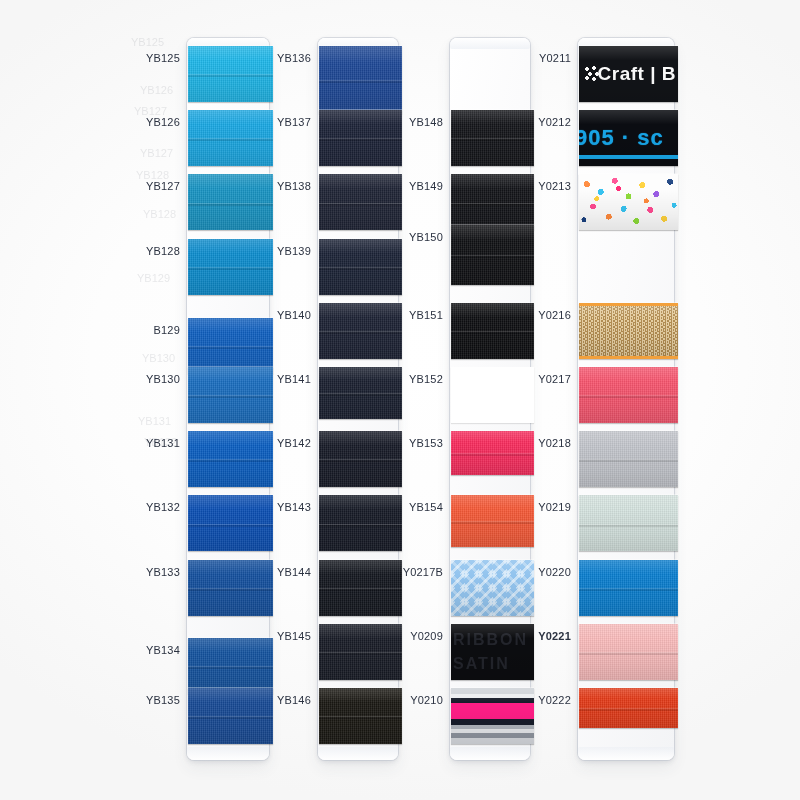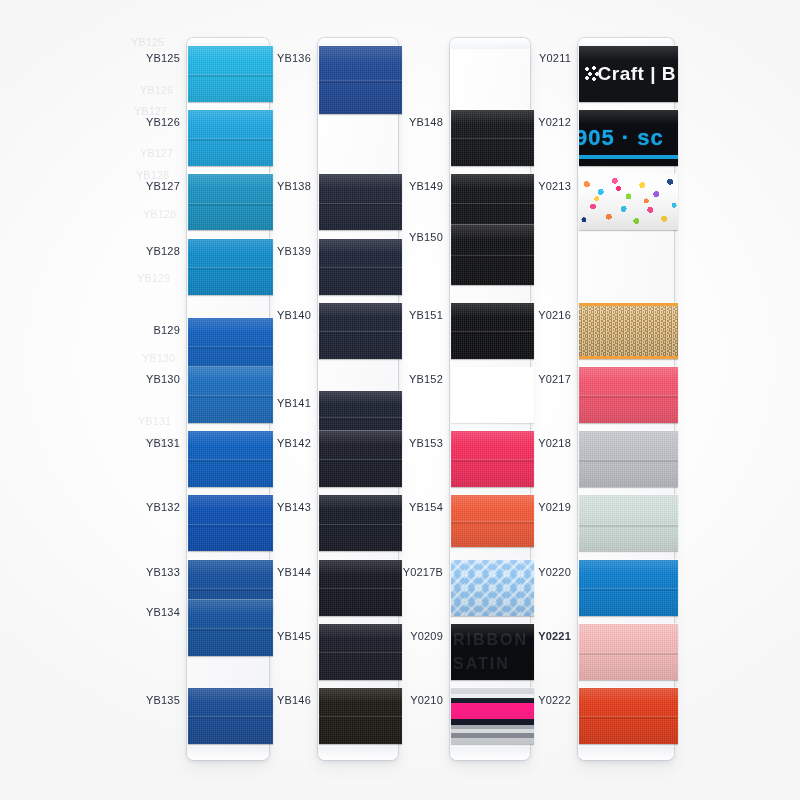--- a/index.html
+++ b/index.html
@@ -304,21 +304,21 @@
         </div>
       </div>
       <div class="slot" style="top: 521.6px; height: 56px;">
         <div class="slot-label">YB133</div>
         <div class="swatch" style="background: rgb(20, 80, 159);">
           <div class="weave"></div>
           <div class="seam"></div>
           <div class="sheen"></div>
         </div>
       </div>
-      <div class="slot" style="top: 562px; height: 56px;">
+      <div class="slot" style="top: 600px; height: 56px;">
         <div class="slot-label">YB134</div>
         <div class="swatch" style="background: rgb(20, 83, 159);">
           <div class="weave"></div>
           <div class="seam"></div>
           <div class="sheen"></div>
         </div>
       </div>
       <div class="slot" style="top: 650px; height: 56px;">
         <div class="slot-label">YB135</div>
         <div class="swatch" style="background: rgb(23, 74, 150);">
@@ -333,20 +333,28 @@
       <div class="card-gloss"></div>
       <div class="card-gloss-bottom"></div>
       <div class="slot" style="top: 8px; height: 68px;">
         <div class="slot-label">YB136</div>
         <div class="swatch" style="background: rgb(30, 72, 151);">
           <div class="weave"></div>
           <div class="seam"></div>
           <div class="sheen"></div>
         </div>
       </div>
+      <div class="slot" style="top: 72.2px; height: 56px;">
+        <div class="slot-label">YB137</div>
+        <div class="swatch" style="background: rgb(29, 35, 56);">
+          <div class="weave"></div>
+          <div class="seam"></div>
+          <div class="sheen"></div>
+        </div>
+      </div>
       <div class="slot" style="top: 136.4px; height: 56px;">
         <div class="slot-label">YB138</div>
         <div class="swatch" style="background: rgb(31, 36, 53);">
           <div class="weave"></div>
           <div class="seam"></div>
           <div class="sheen"></div>
         </div>
       </div>
       <div class="slot" style="top: 200.6px; height: 56px;">
         <div class="slot-label">YB139</div>
@@ -357,21 +365,21 @@
         </div>
       </div>
       <div class="slot" style="top: 264.8px; height: 56px;">
         <div class="slot-label">YB140</div>
         <div class="swatch" style="background: rgb(29, 34, 52);">
           <div class="weave"></div>
           <div class="seam"></div>
           <div class="sheen"></div>
         </div>
       </div>
-      <div class="slot" style="top: 329px; height: 52px; margin-top: 24px;">
+      <div class="slot" style="top: 329px; height: 52px;">
         <div class="slot-label">YB141</div>
         <div class="swatch" style="background: rgb(26, 32, 48);">
           <div class="weave"></div>
           <div class="seam"></div>
           <div class="sheen"></div>
         </div>
       </div>
       <div class="slot" style="top: 393.2px; height: 56px;">
         <div class="slot-label">YB142</div>
         <div class="swatch" style="background: rgb(23, 27, 39);">
@@ -446,21 +454,21 @@
         <div class="swatch" style="background: rgb(14, 15, 18);">
           <div class="weave"></div>
           <div class="seam"></div>
           <div class="sheen"></div>
         </div>
       </div>
       <div class="slot" style="top: 329px; height: 56px;">
         <div class="slot-label">YB152</div>
         <div class="swatch pat-white" style="background: rgb(255, 255, 255);"></div>
       </div>
-      <div class="slot" style="top: 393.2px; height: 56px;">
+      <div class="slot" style="top: 393.2px; height: 44px;">
         <div class="slot-label">YB153</div>
         <div class="swatch" style="background: rgb(250, 45, 94);">
           <div class="weave"></div>
           <div class="seam"></div>
           <div class="sheen"></div>
         </div>
       </div>
       <div class="slot" style="top: 457.4px; height: 52px;">
         <div class="slot-label">YB154</div>
         <div class="swatch" style="background: rgb(247, 90, 56);">
@@ -557,21 +565,21 @@
         </div>
       </div>
       <div class="slot" style="top: 585.8px; height: 56px; font-weight: bold;">
         <div class="slot-label">Y0221</div>
         <div class="swatch pat-ribbed" style="background: rgb(251, 189, 189);">
           <div class="weave"></div>
           <div class="seam"></div>
           <div class="sheen"></div>
         </div>
       </div>
-      <div class="slot" style="top: 650px; height: 56px;">
+      <div class="slot" style="top: 650px; height: 40px;">
         <div class="slot-label">Y0222</div>
         <div class="swatch pat-ribbed" style="background: rgb(229, 59, 24);">
           <div class="weave"></div>
           <div class="seam"></div>
           <div class="sheen"></div>
         </div>
       </div>
     </div>
     <div class="ghost-label" style="left: 131px; top: 36px;">YB125</div>
     <div class="ghost-label" style="left: 140px; top: 84px;">YB126</div>

